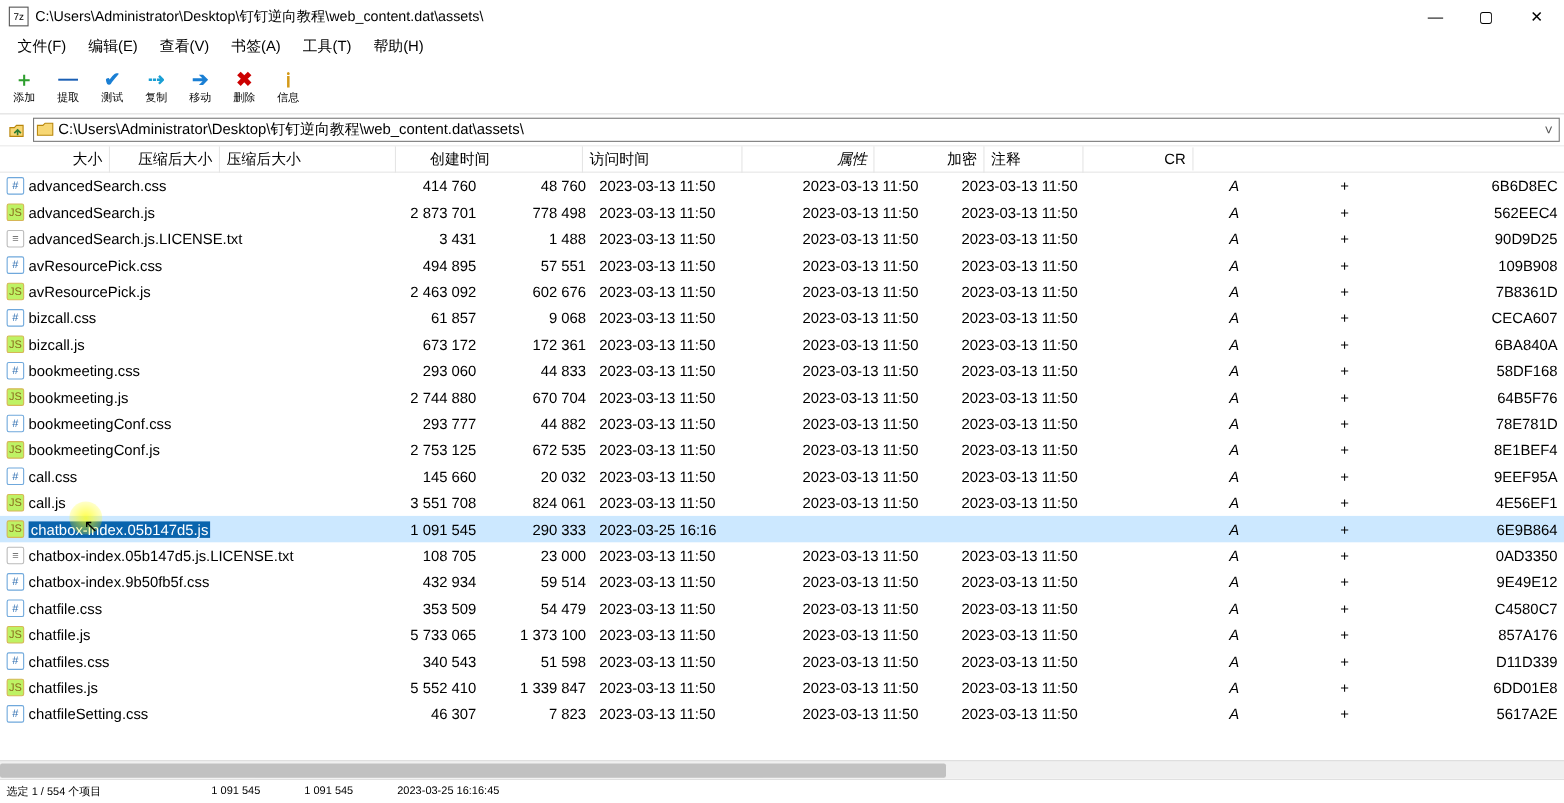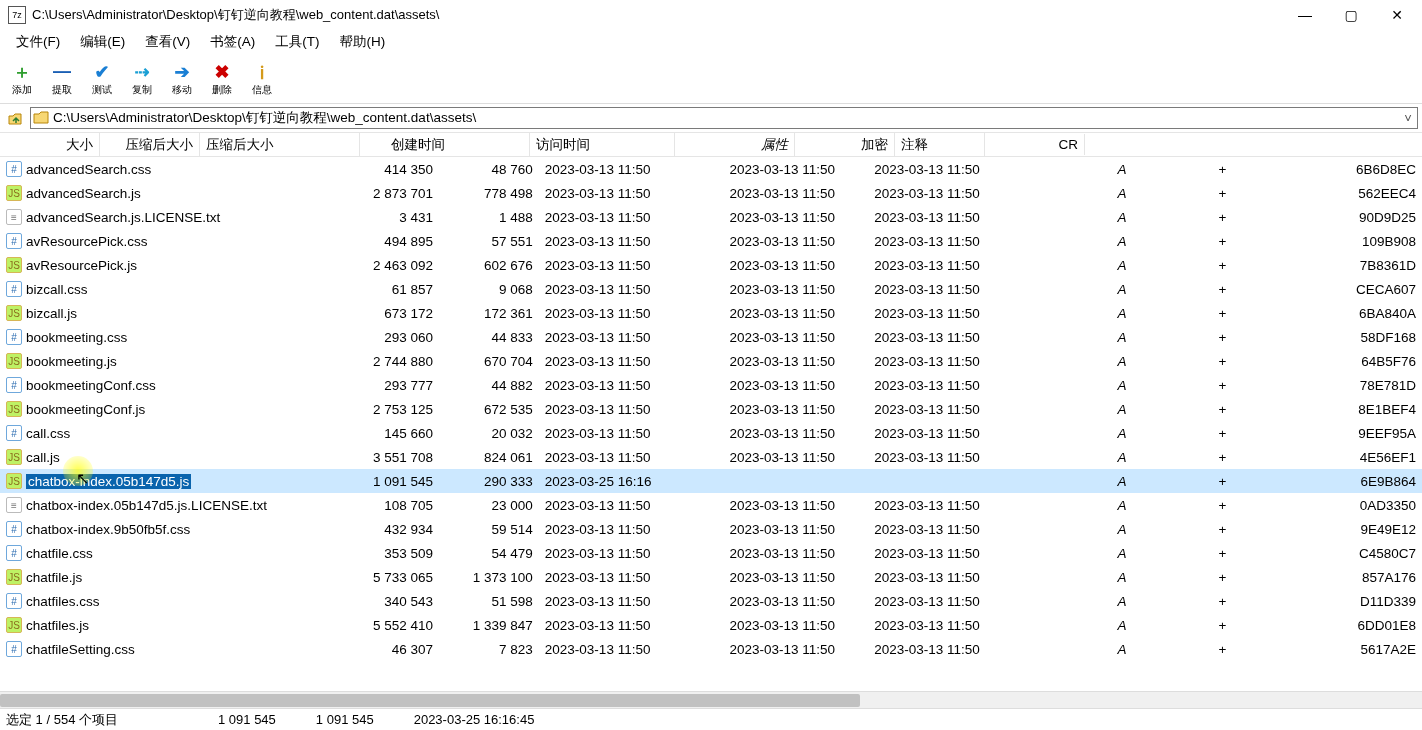--- a/index.html
+++ b/index.html
@@ -60,21 +60,21 @@
 
 
 .cursor-highlight { position:absolute; width:30px; height:30px; border-radius:50%; background: radial-gradient(rgba(255,255,0,0.7), rgba(255,255,0,0)); pointer-events:none;}
 .cursor-arrow { position:absolute; pointer-events:none; font-size:16px; transform: translate(-2px,-2px);}
 
 
 .hscroll { height:17px; background:#f0f0f0; border-top:1px solid #ddd; position:relative;}
 .hscroll .thumb { position:absolute; left:0; top:2px; height:13px; width:860px; background:#c1c1c1; border-radius:2px;}
 
 
-.statusbar { height:22px; border-top:1px solid #ddd; display:flex; align-items:center; font-size:13px; padding: 0 6px;}
+.statusbar { height:22px; border-top:1px solid #ddd; display:flex; align-items:center; font-size:10px; padding: 0 6px;}
 .statusbar .seg { margin-right: 40px; }
 .statusbar .seg:nth-child(2){ margin-left:60px;}
 
 .rows::-webkit-scrollbar { width:17px; }
 .rows::-webkit-scrollbar-track { background:#f0f0f0;}
 .rows::-webkit-scrollbar-thumb { background:#c1c1c1;}
 </style>
 </head>
 <body>
 
@@ -161,21 +161,21 @@
   <div class="rows" id="rows">
     <div class="cursor-highlight" id="chl" style="left: 63px; top: 299px;"></div>
     <div class="cursor-arrow" id="car" style="left: 78px; top: 314px;">↖</div>
   <div class="row">
         <div class="cell name">
           <span class="fname">
             <span class="ficon css">#</span>
             <span class="fname-text">advancedSearch.css</span>
           </span>
         </div>
-        <div class="cell size">414 350</div>
+        <div class="cell size">414 760</div>
         <div class="cell packed">48 760</div>
         <div class="cell mod">2023-03-13 11:50</div>
         <div class="cell created">2023-03-13 11:50</div>
         <div class="cell accessed">2023-03-13 11:50</div>
         <div class="cell attr">A</div>
         <div class="cell enc">+</div>
         <div class="cell comment"></div>
         <div class="cell crc">6B6D8EC</div>
       </div>
       <div class="row">

